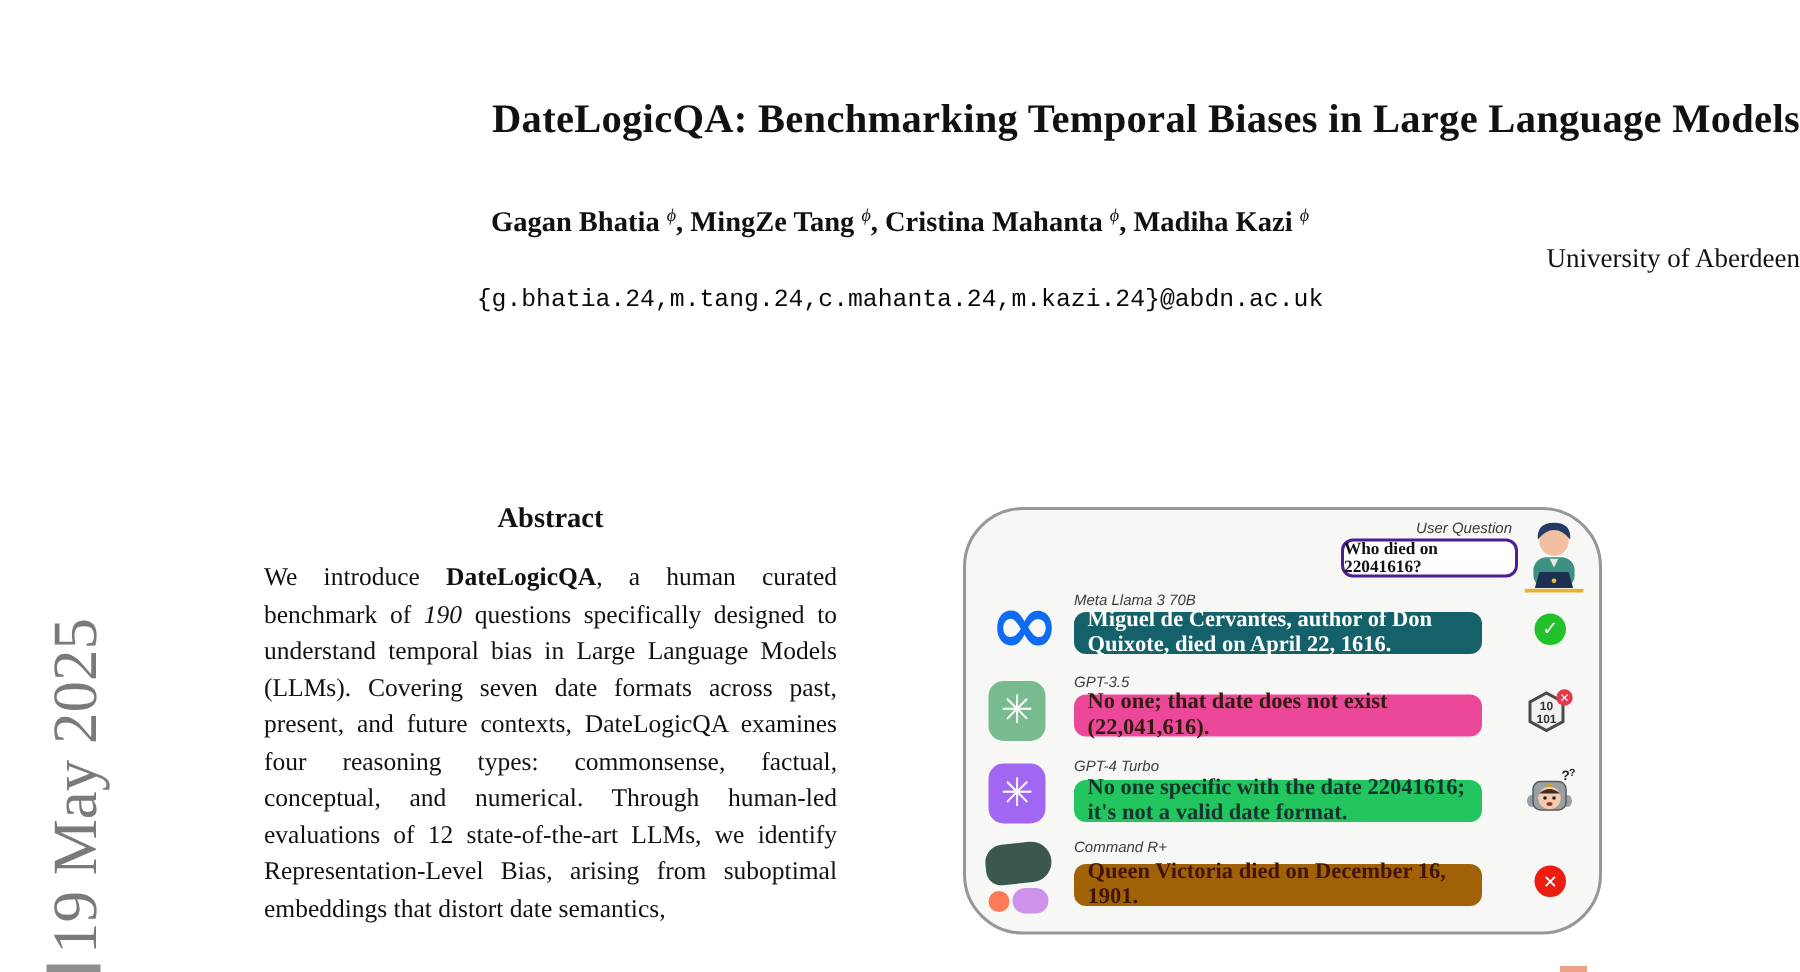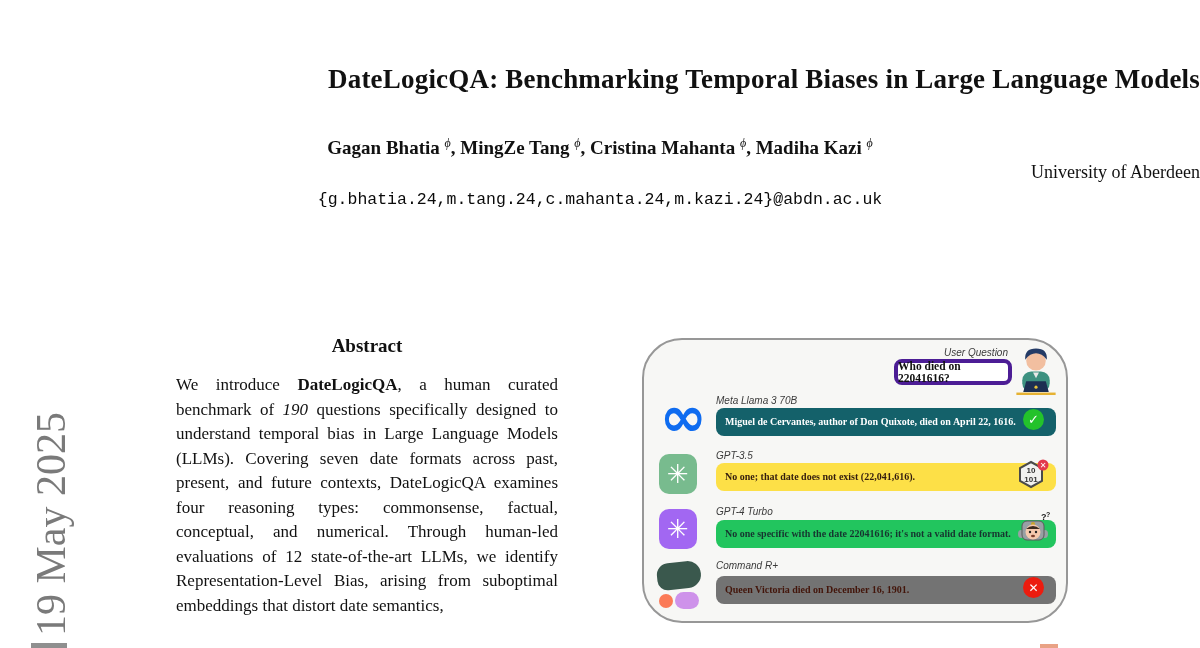--- a/index.html
+++ b/index.html
@@ -42,28 +42,28 @@
   
   .figure{
     position:absolute;left:624px;top:338px;width:426px;height:285px;
     box-sizing:border-box;background:#f7f7f5;border:2px solid #979797;border-radius:40px;margin-left:18px;
   }
   .flabel{
     position:absolute;font-family:"Liberation Sans",sans-serif;font-style:italic;
     font-size:10px;color:#3b3b3b;white-space:nowrap;
   }
   .bubble{
-    position:absolute;left:72px;width:340px;height:28px;box-sizing:border-box;
+    position:absolute;left:72px;width:272px;height:28px;box-sizing:border-box;
     border-radius:8px;display:flex;align-items:center;padding:2px 9px;
-    font-size:10px;font-weight:bold;line-height:1.15;
+    font-size:15px;font-weight:bold;line-height:1.15;
   }
   .user-label{left:246px;top:7px;width:118px;text-align:right;}
   .user-bubble{
     position:absolute;left:250px;top:19px;width:118px;height:26px;box-sizing:border-box;
-    background:#fff;border:4px solid #4c1d95;border-radius:8px;
+    background:#fff;border:2px solid #4c1d95;border-radius:8px;
     display:flex;align-items:center;justify-content:center;
     font-size:11.5px;font-weight:bold;
   }
   .avatar{position:absolute;left:370px;top:5px;width:44px;height:51px;}
   .logo-meta{
     position:absolute;left:12px;top:62px;width:54px;height:38px;
     color:#0f6cf0;font-family:"DejaVu Sans",sans-serif;font-weight:bold;
     font-size:56px;line-height:30px;text-align:center;
   }
   .logo-sq{
@@ -119,21 +119,21 @@
 
   <div class="logo-meta">∞</div>
   <div class="flabel" style="left:72px;top:55px">Meta Llama 3 70B</div>
   <div class="bubble" style="top: 68px; background: rgb(20, 97, 106); color: rgb(255, 255, 255);">Miguel de Cervantes, author of Don Quixote, died on April 22, 1616.</div>
   <div class="result" style="left:379px;top:69px">
     <div class="circle-ic ok">✓</div>
   </div>
 
   <div class="logo-sq logo-gpt35">✳</div>
   <div class="flabel" style="left:72px;top:110px">GPT-3.5</div>
-  <div class="bubble" style="top: 123px; background: #fde047; color: rgb(51, 28, 14);">No one; that date does not exist (22,041,616).</div>
+  <div class="bubble" style="top: 123px; background: #ec4899; color: rgb(51, 28, 14);">No one; that date does not exist (22,041,616).</div>
   <svg class="result" style="left:374px;top:119px" width="32" height="30" viewBox="0 0 32 30">
     <polygon points="13,3 24,9 24,22 13,28 2,22 2,9" fill="#f1f1ef" stroke="#4a4a4a" stroke-width="2"></polygon>
     <text x="13" y="14" font-family="Liberation Sans, sans-serif" font-size="8" font-weight="bold" fill="#333" text-anchor="middle">10</text>
     <text x="13" y="23" font-family="Liberation Sans, sans-serif" font-size="8" font-weight="bold" fill="#333" text-anchor="middle">101</text>
     <circle cx="25" cy="6" r="5.5" fill="#e3394b"></circle>
     <text x="25" y="9" font-family="DejaVu Sans, sans-serif" font-size="8" font-weight="bold" fill="#fff" text-anchor="middle">✕</text>
   </svg>
 
   <div class="logo-sq logo-gpt4">✳</div>
   <div class="flabel" style="left:72px;top:166px">GPT-4 Turbo</div>
@@ -151,18 +151,18 @@
     <text x="27" y="8" font-family="Liberation Sans, sans-serif" font-size="9" font-weight="bold" fill="#222">?</text>
     <text x="32" y="5" font-family="Liberation Sans, sans-serif" font-size="7" font-weight="bold" fill="#222">?</text>
   </svg>
 
   <div class="logo-cohere">
     <div class="cohere-a"></div>
       <div class="cohere-b"></div>
       <div class="cohere-c"></div>
   </div>
   <div class="flabel" style="left:72px;top:220px">Command R+</div>
-  <div class="bubble" style="top: 236px; background: #737373; color: rgb(67, 21, 10);">Queen Victoria died on December 16, 1901.</div>
+  <div class="bubble" style="top: 236px; background: #a16207; color: rgb(67, 21, 10);">Queen Victoria died on December 16, 1901.</div>
   <div class="result" style="left:379px;top:237px">
     <div class="circle-ic bad">✕</div>
   </div>
 
 </div>
 
 </body></html>

